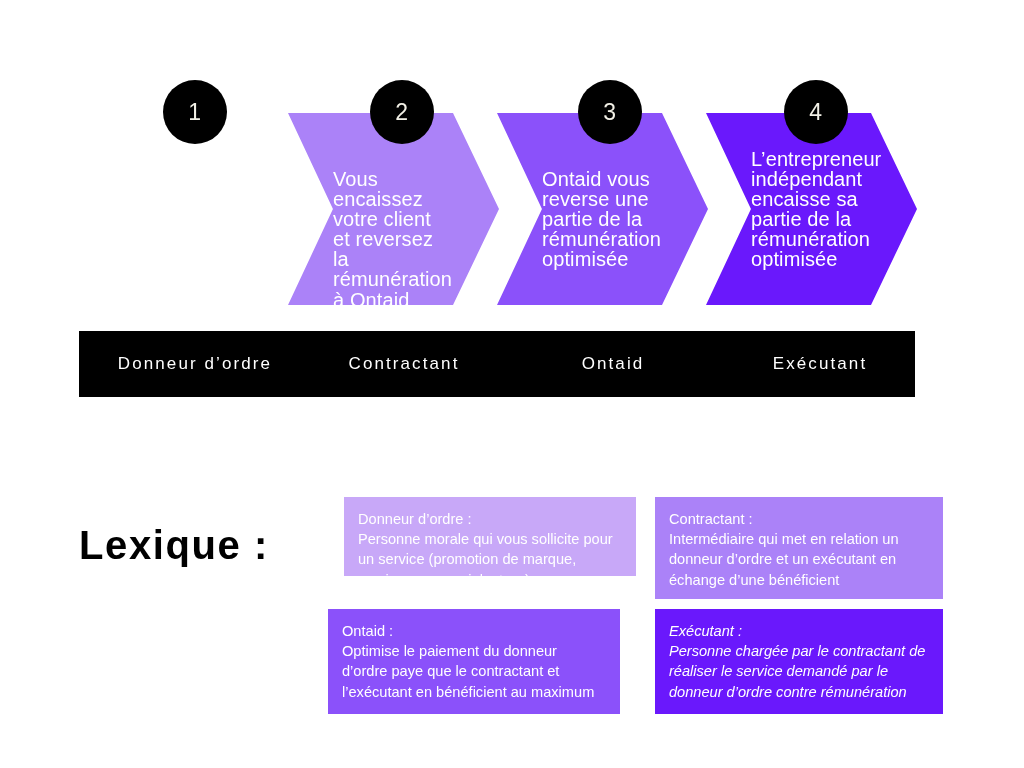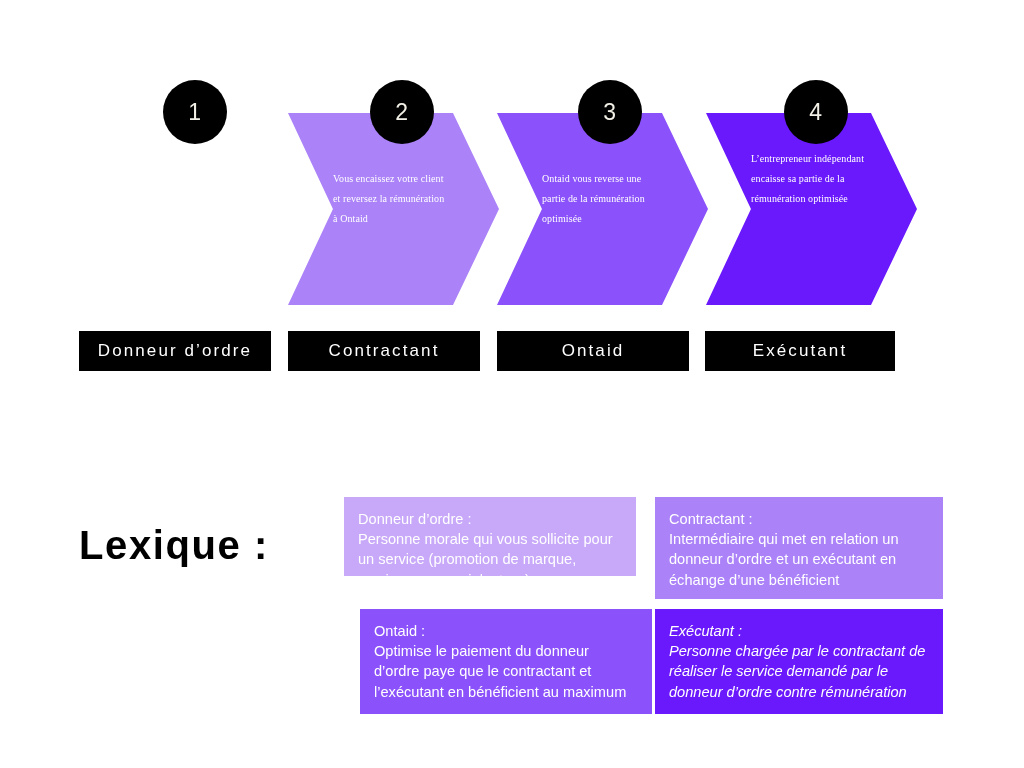--- a/index.html
+++ b/index.html
@@ -23,24 +23,23 @@
     height:192px;
     -webkit-clip-path:polygon(0 0, 78.2% 0, 100% 50%, 78.2% 100%, 0 100%, 21.3% 50%);
     clip-path:polygon(0 0, 78.2% 0, 100% 50%, 78.2% 100%, 0 100%, 21.3% 50%);
     box-sizing:border-box;
   }
   .chev .ctext{
     position:absolute;
     left:45px;
     width:118px;
     color:#ffffff;
-    font-size:10px;
+    font-size:20px;
     line-height:20.1px;
     letter-spacing:.1px;
-    font-family:Liberation Serif, serif;
   }
   .chev.c1{left:79px;}
   .chev.c2{left:288px;}
   .chev.c3{left:497px;}
   .chev.c4{left:706px;}
 
   
   .chev.c1 .ctext{top:76px;}
   .chev.c2 .ctext{top:56px;}
   .chev.c3 .ctext{top:56px;}
@@ -60,27 +59,28 @@
   }
   .badge.b1{left:163px;}
   .badge.b2{left:370px;}
   .badge.b3{left:578px;}
   .badge.b4{left:784px;}
 
   
   .rolebar{
     position:absolute;
     top:331px;
-    height:40px;
+    height:66px;
     background:#000000;
     color:#ffffff;
     display:flex;align-items:center;justify-content:center;
     font-size:17px;
     letter-spacing:2.1px;
     white-space:nowrap;
+    padding-left:20px;
   }
   .rolebar.r1{left:79px;width:192px;}
   .rolebar.r2{left:288px;width:192px;}
   .rolebar.r3{left:497px;width:192px;}
   .rolebar.r4{left:705px;width:190px;}
 
   
   .lexique-title{
     position:absolute;
     left:79px;top:523px;
@@ -97,21 +97,21 @@
     padding:12px 14px 10px 14px;
     color:#ffffff;
     font-size:14.6px;
     line-height:20.2px;
   }
   .gbox .gterm{display:block;}
   .gbox .gdef{display:block;}
 
   .gbox.g1{left:344px;top:497px;width:292px;height:79px;}
   .gbox.g2{left:655px;top:497px;width:288px;height:102px;}
-  .gbox.g3{left:360px;top:609px;width:292px;height:105px;}
+  .gbox.g3{left:328px;top:609px;width:292px;height:105px;}
   .gbox.g4{left:655px;top:609px;width:288px;height:105px;font-style:italic;}
 </style>
 </head>
 <body style="background-color: rgb(255, 255, 255);">
 
 <div id="stage">
 
   <div class="flow">
 
 

